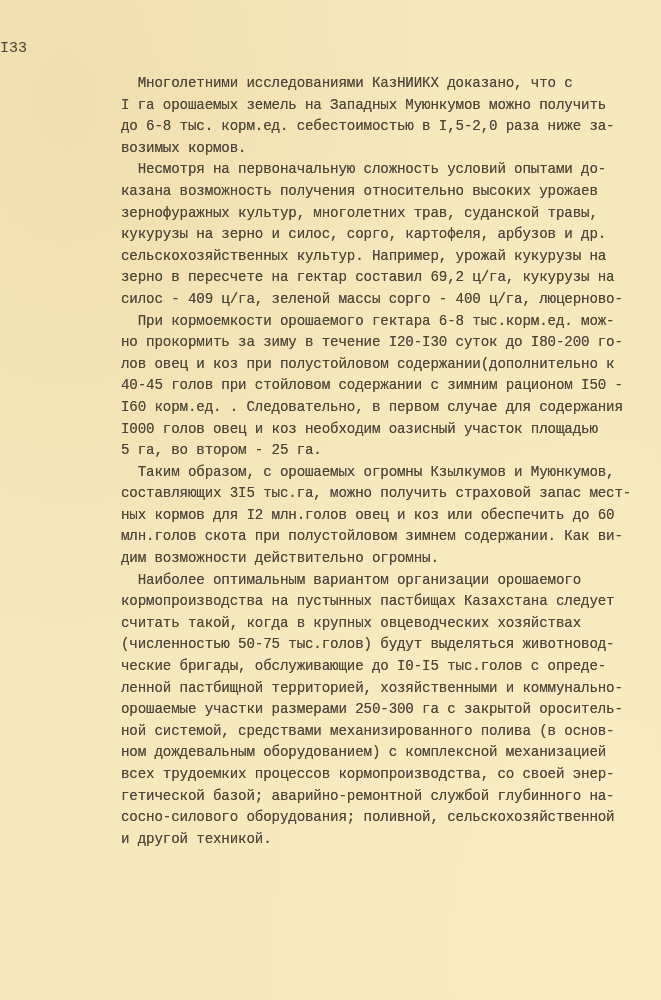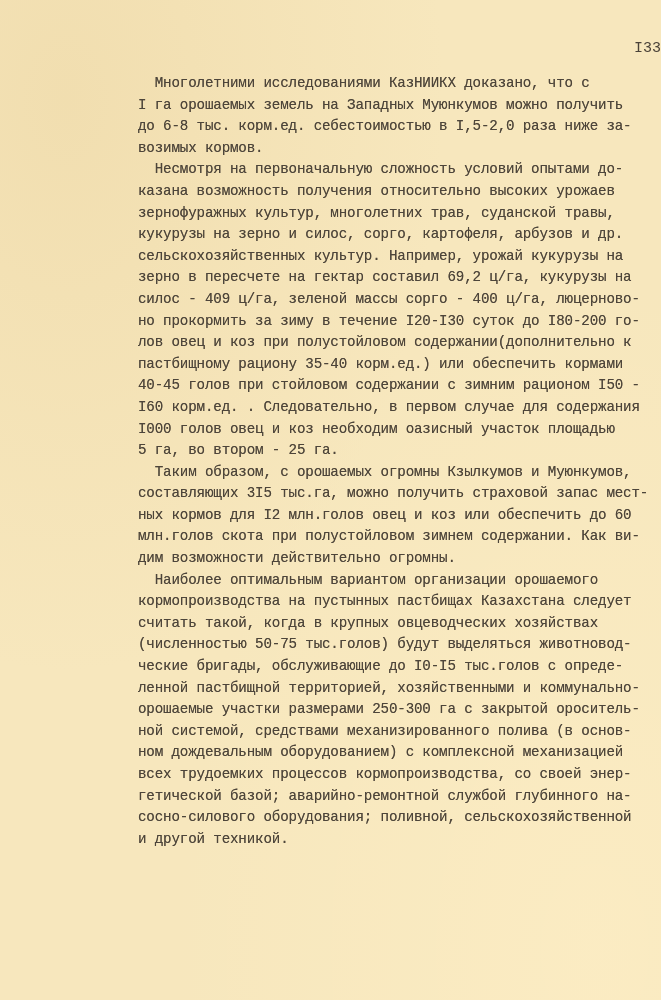--- a/index.html
+++ b/index.html
@@ -23,29 +23,29 @@
       left: 0;
       top: 0;
       width: 661px;
       height: 1000px;
     }
     .page-number {
       position: absolute;
       top: 40px;
       left: 0;
       width: 661px;
-      text-align: right;
+      text-align: left;
       font-size: 15px;
       letter-spacing: 0px;
       color: #4a4238;
     }
     .body-text {
       position: absolute;
       top: 73px;
-      left: 138px;
+      left: 121px;
       width: 470px;
     }
     .line {
       display: block;
       height: 21.6px;
       line-height: 21.6px;
       font-size: 14.2px;
       white-space: pre;
       letter-spacing: -0.15px;
       color: #4d453a;
@@ -63,23 +63,23 @@
     <span class="line">I га орошаемых земель на Западных Муюнкумов можно получить</span>
     <span class="line">до 6-8 тыс. корм.ед. себестоимостью в I,5-2,0 раза ниже за-</span>
     <span class="line">возимых кормов.</span>
     <span class="line">  Несмотря на первоначальную сложность условий опытами до-</span>
     <span class="line">казана возможность получения относительно высоких урожаев</span>
     <span class="line">зернофуражных культур, многолетних трав, суданской травы,</span>
     <span class="line">кукурузы на зерно и силос, сорго, картофеля, арбузов и др.</span>
     <span class="line">сельскохозяйственных культур. Например, урожай кукурузы на</span>
     <span class="line">зерно в пересчете на гектар составил 69,2 ц/га, кукурузы на</span>
     <span class="line">силос - 409 ц/га, зеленой массы сорго - 400 ц/га, люцерново-</span>
+    <span class="line">  При кормоемкости орошаемого гектара 6-8 тыс.корм.ед. мож-</span>
     <span class="line">но прокормить за зиму в течение I20-I30 суток до I80-200 го-</span>
     <span class="line">лов овец и коз при полустойловом содержании(дополнительно к</span>
-    <span class="line">пастбищному рациону 35-40 корм.ед.) или обеспечить кормами</span>
     <span class="line">40-45 голов при стойловом содержании с зимним рационом I50 -</span>
     <span class="line">I60 корм.ед. . Следовательно, в первом случае для содержания</span>
     <span class="line">I000 голов овец и коз необходим оазисный участок площадью</span>
     <span class="line">5 га, во втором - 25 га.</span>
     <span class="line">  Таким образом, с орошаемых огромны Кзылкумов и Муюнкумов,</span>
     <span class="line">составляющих 3I5 тыс.га, можно получить страховой запас мест-</span>
     <span class="line">ных кормов для I2 млн.голов овец и коз или обеспечить до 60</span>
     <span class="line">млн.голов скота при полустойловом зимнем содержании. Как ви-</span>
     <span class="line">дим возможности действительно огромны.</span>
     <span class="line">  Наиболее оптимальным вариантом организации орошаемого</span>

